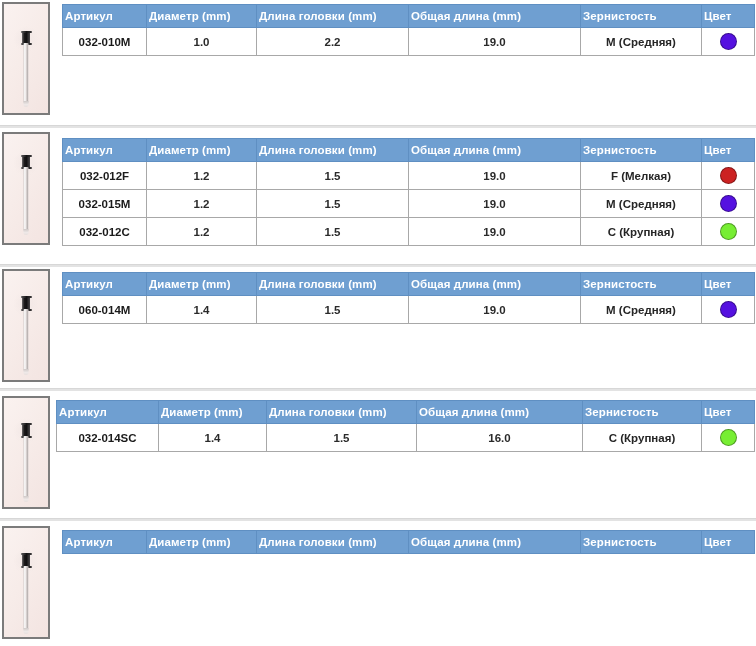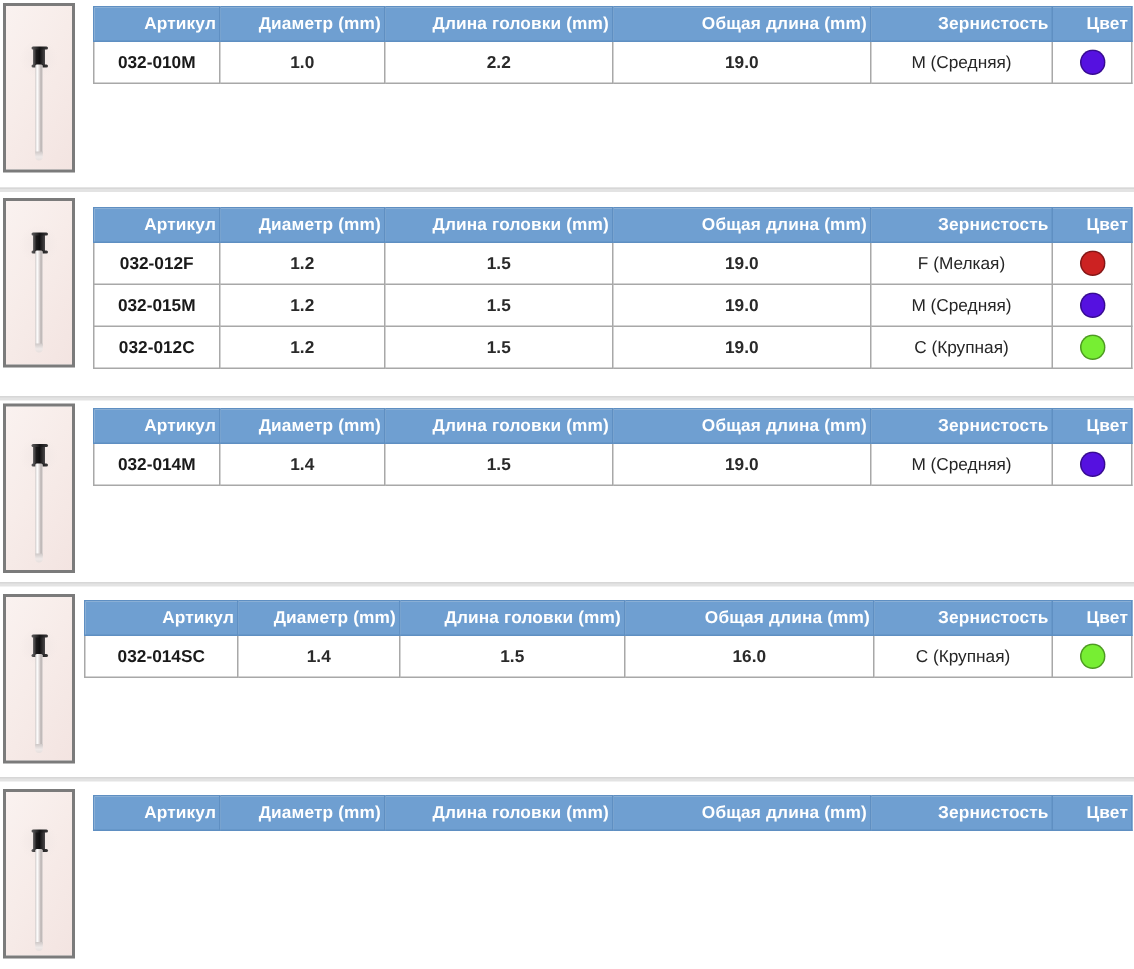--- a/index.html
+++ b/index.html
@@ -106,40 +106,40 @@
     position: absolute;
     border-collapse: collapse;
     table-layout: fixed;
     background: #ffffff;
   }
   table.spec th {
     background: #6f9fd1;
     color: #ffffff;
     font-size: 11.5px;
     font-weight: bold;
-    text-align: right;
+    text-align: left;
     height: 22px;
     padding: 0 2px;
     border: 1px solid #5f8fc2;
     white-space: nowrap;
     letter-spacing: .1px;
   }
   table.spec td {
     background: #ffffff;
     color: #2a2a2a;
     font-size: 11.5px;
     font-weight: bold;
     text-align: center;
     height: 27px;
     padding: 0 2px;
     border: 1px solid #a8a8a8;
     white-space: nowrap;
   }
   table.spec td.sku  { color: #1a1a1a; }
-  table.spec td.grit { font-weight: normal; color: #262626; }
+  table.spec td.grit { font-weight: bold; color: #262626; }
   table.spec td.color-cell { padding: 0; }
 
   .dot {
     display: inline-block;
     width: 17px;
     height: 17px;
     border-radius: 50%;
     vertical-align: middle;
     border: 1px solid rgba(0,0,0,.35);
     box-sizing: border-box;
@@ -286,21 +286,21 @@
           <th>Артикул</th>
           <th>Диаметр (mm)</th>
           <th>Длина головки (mm)</th>
           <th>Общая длина (mm)</th>
           <th>Зернистость</th>
           <th>Цвет</th>
         </tr>
       </thead>
       <tbody>
         <tr>
-          <td class="sku">032-014M</td>
+          <td class="sku">060-014M</td>
           <td>1.4</td>
           <td>1.5</td>
           <td>19.0</td>
           <td class="grit">M (Средняя)</td>
           <td class="color-cell">
             <span class="dot" style="background: rgb(85, 17, 224);"></span>
           </td>
         </tr>
       </tbody>
     </table>

